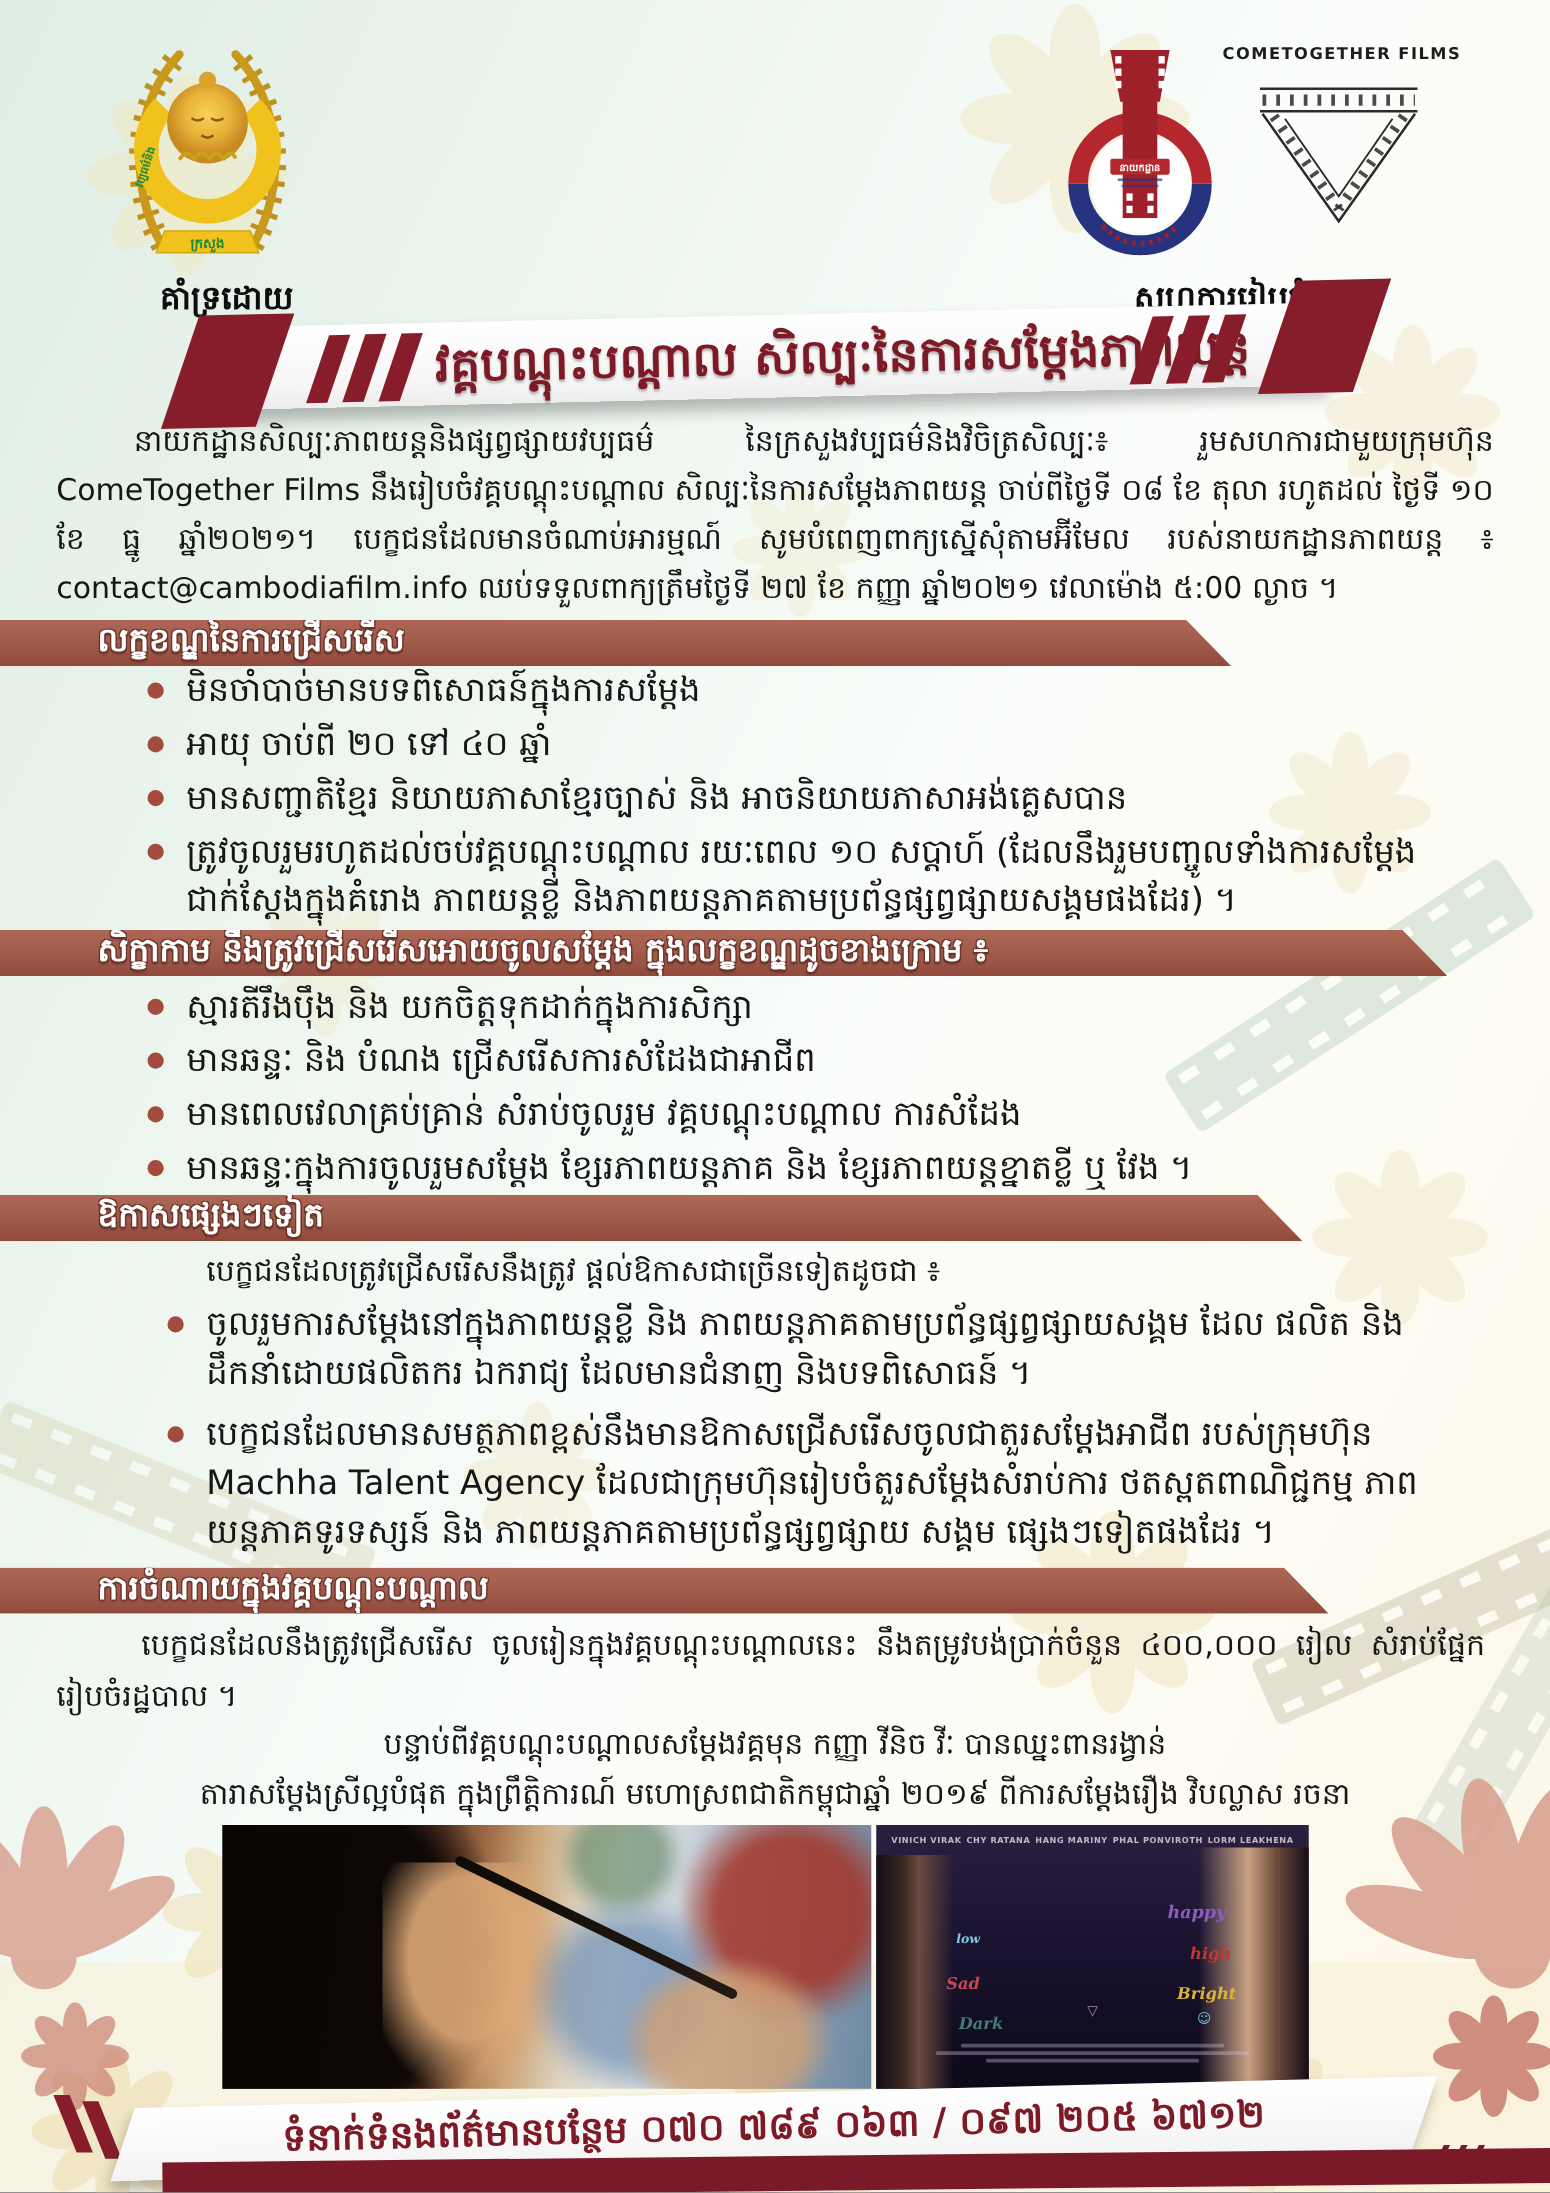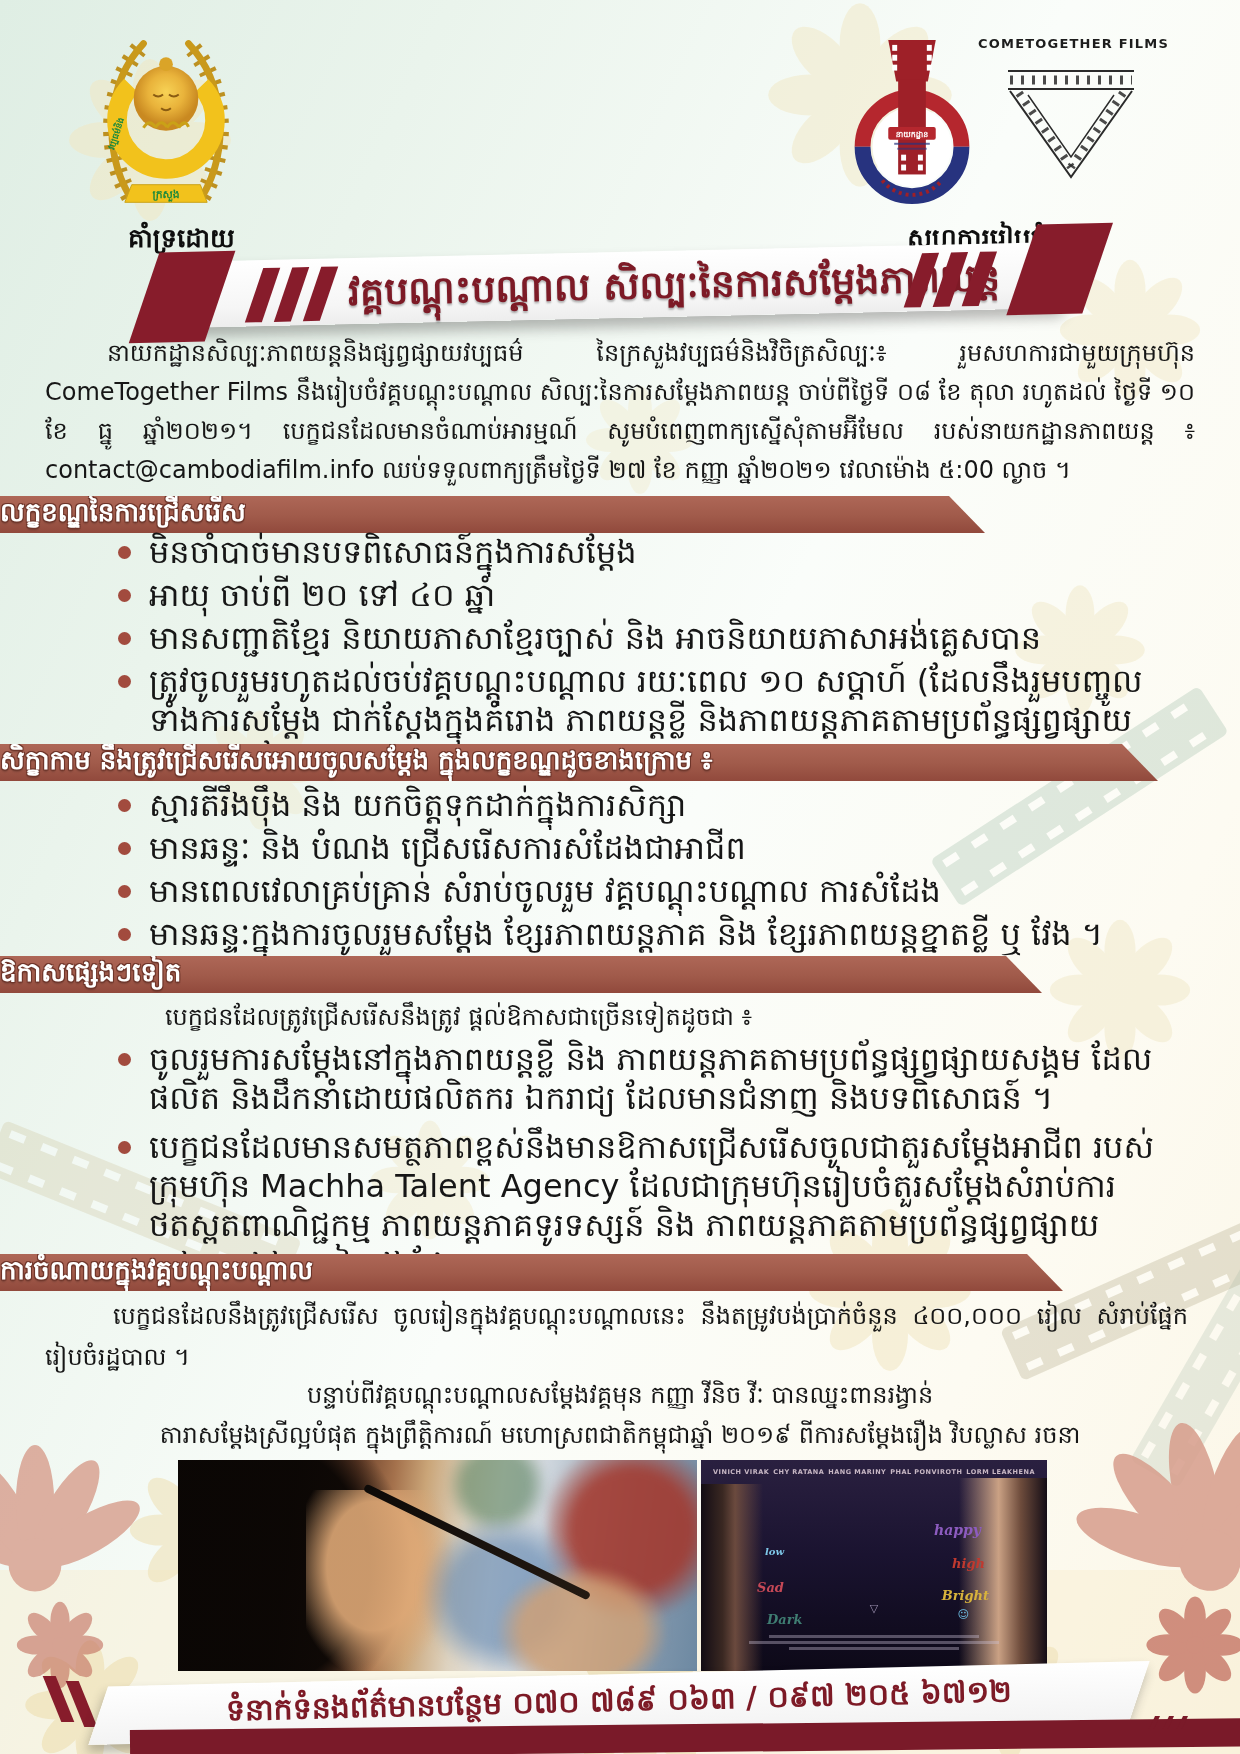--- a/index.html
+++ b/index.html
@@ -25,29 +25,29 @@
   .bar{position:absolute;width:76px;height:90px;background:#871c2b;transform:skewX(-20deg);}
   .stripe{position:absolute;width:17px;height:54px;background:#871c2b;transform:skewX(-20deg);}
   .ribbon-title{position:absolute;left:212px;right:212px;top:26px;text-align:center;
     font-size:38px;font-weight:800;color:#7d1a26;white-space:nowrap;
     text-shadow:0 2px 2px rgba(0,0,0,.28);}
 
   
   .para{font-size:24px;line-height:39px;text-align:justify;}
   .section-banner{
     position:absolute;left:0;height:37px;display:flex;align-items:center;
-    box-sizing:border-box;white-space:nowrap;overflow:hidden;
+    padding-left:78px;box-sizing:border-box;white-space:nowrap;overflow:hidden;
     background:linear-gradient(180deg,#ae6757 0%,#a05a4a 55%,#91493c 100%);
     clip-path:polygon(0 0, calc(100% - 36px) 0, 100% 100%, 0 100%);
     color:#fff;font-size:26px;font-weight:800;
     text-shadow:-1px -1px 0 #6e352a,1px -1px 0 #6e352a,-1px 1px 0 #6e352a,1px 1px 0 #6e352a,0 2px 2px rgba(0,0,0,.3);}
   .bullets{list-style:none;margin:0;padding:0;}
   .bullets li{display:flex;gap:18px;margin-bottom:4px;}
   .dot{flex:0 0 13px;width:13px;height:13px;border-radius:50%;background:#a24b3e;margin-top:13px;}
-  .li-text{font-size:32px;line-height:39px;}
+  .li-text{font-size:27px;line-height:39px;}
   .center-line{text-align:center;font-size:24px;line-height:38px;}
 
   
   .photo{left:178px;top:1460px;width:519px;height:211px;overflow:hidden;
     background:linear-gradient(97deg,#17100c 0%,#1f1510 12%,#2b1b13 22%,#6e432c 33%,#a4714c 40%,#caa578 46%,#ded3c0 54%,#e3e0da 60%,#cfd6dd 68%,#aebecb 76%,#8fa6b8 84%,#7e95ab 92%,#6d89a2 100%);}
   .photo>div{position:absolute;}
   .p-hair{left:-60px;top:-40px;width:300px;height:320px;background:radial-gradient(ellipse at 40% 45%,rgba(10,6,4,.95) 0 52%,rgba(10,6,4,0) 68%);}
   .p-face{left:128px;top:30px;width:150px;height:190px;background:radial-gradient(ellipse at 45% 40%,rgba(222,168,118,.9) 0 40%,rgba(222,168,118,0) 70%);}
   .p-red{right:-20px;top:-30px;width:170px;height:200px;background:radial-gradient(circle,rgba(164,52,40,.85) 0 45%,transparent 70%);filter:blur(4px);}
   .p-blue{right:110px;top:60px;width:170px;height:150px;background:radial-gradient(circle,rgba(90,130,175,.6) 0 45%,transparent 72%);filter:blur(5px);}
@@ -283,21 +283,21 @@
         <span class="li-text">មានពេលវេលាគ្រប់គ្រាន់ សំរាប់ចូលរួម វគ្គបណ្តុះបណ្តាល ការសំដែង</span>
       </li>
     <li>
         <span class="dot"></span>
         <span class="li-text">មានឆន្ទៈក្នុងការចូលរួមសម្តែង ខ្សែរភាពយន្តភាគ និង ខ្សែរភាពយន្តខ្នាតខ្លី ឬ វែង ។</span>
       </li>
   </ul>
 
   <div class="section-banner z" style="top:956px;width:1042px;">ឱកាសផ្សេងៗទៀត</div>
   <div class="abs z para" style="left:165px;right:70px;top:998px;">បេក្ខជនដែលត្រូវជ្រើសរើសនឹងត្រូវ ផ្តល់ឱកាសជាច្រើនទៀតដូចជា ៖</div>
-  <ul class="bullets abs z" style="left:118px;right:60px;top:1040px;">
+  <ul class="bullets abs z" style="left:134px;right:60px;top:1040px;">
     <li style="margin-bottom:10px;">
         <span class="dot"></span>
         <span class="li-text">ចូលរួមការសម្តែងនៅក្នុងភាពយន្តខ្លី និង ភាពយន្តភាគតាមប្រព័ន្ធផ្សព្វផ្សាយសង្គម ដែល ផលិត និងដឹកនាំដោយផលិតករ ឯករាជ្យ ដែលមានជំនាញ និងបទពិសោធន៍ ។</span>
       </li>
     <li>
         <span class="dot"></span>
         <span class="li-text">បេក្ខជនដែលមានសមត្ថភាពខ្ពស់នឹងមានឱកាសជ្រើសរើសចូលជាតួរសម្តែងអាជីព របស់ក្រុមហ៊ុន Machha Talent Agency ដែលជាក្រុមហ៊ុនរៀបចំតួរសម្តែងសំរាប់ការ ថតស្ពតពាណិជ្ជកម្ម ភាពយន្តភាគទូរទស្សន៍ និង ភាពយន្តភាគតាមប្រព័ន្ធផ្សព្វផ្សាយ សង្គម ផ្សេងៗទៀតផងដែរ ។</span>
       </li>
   </ul>
 

